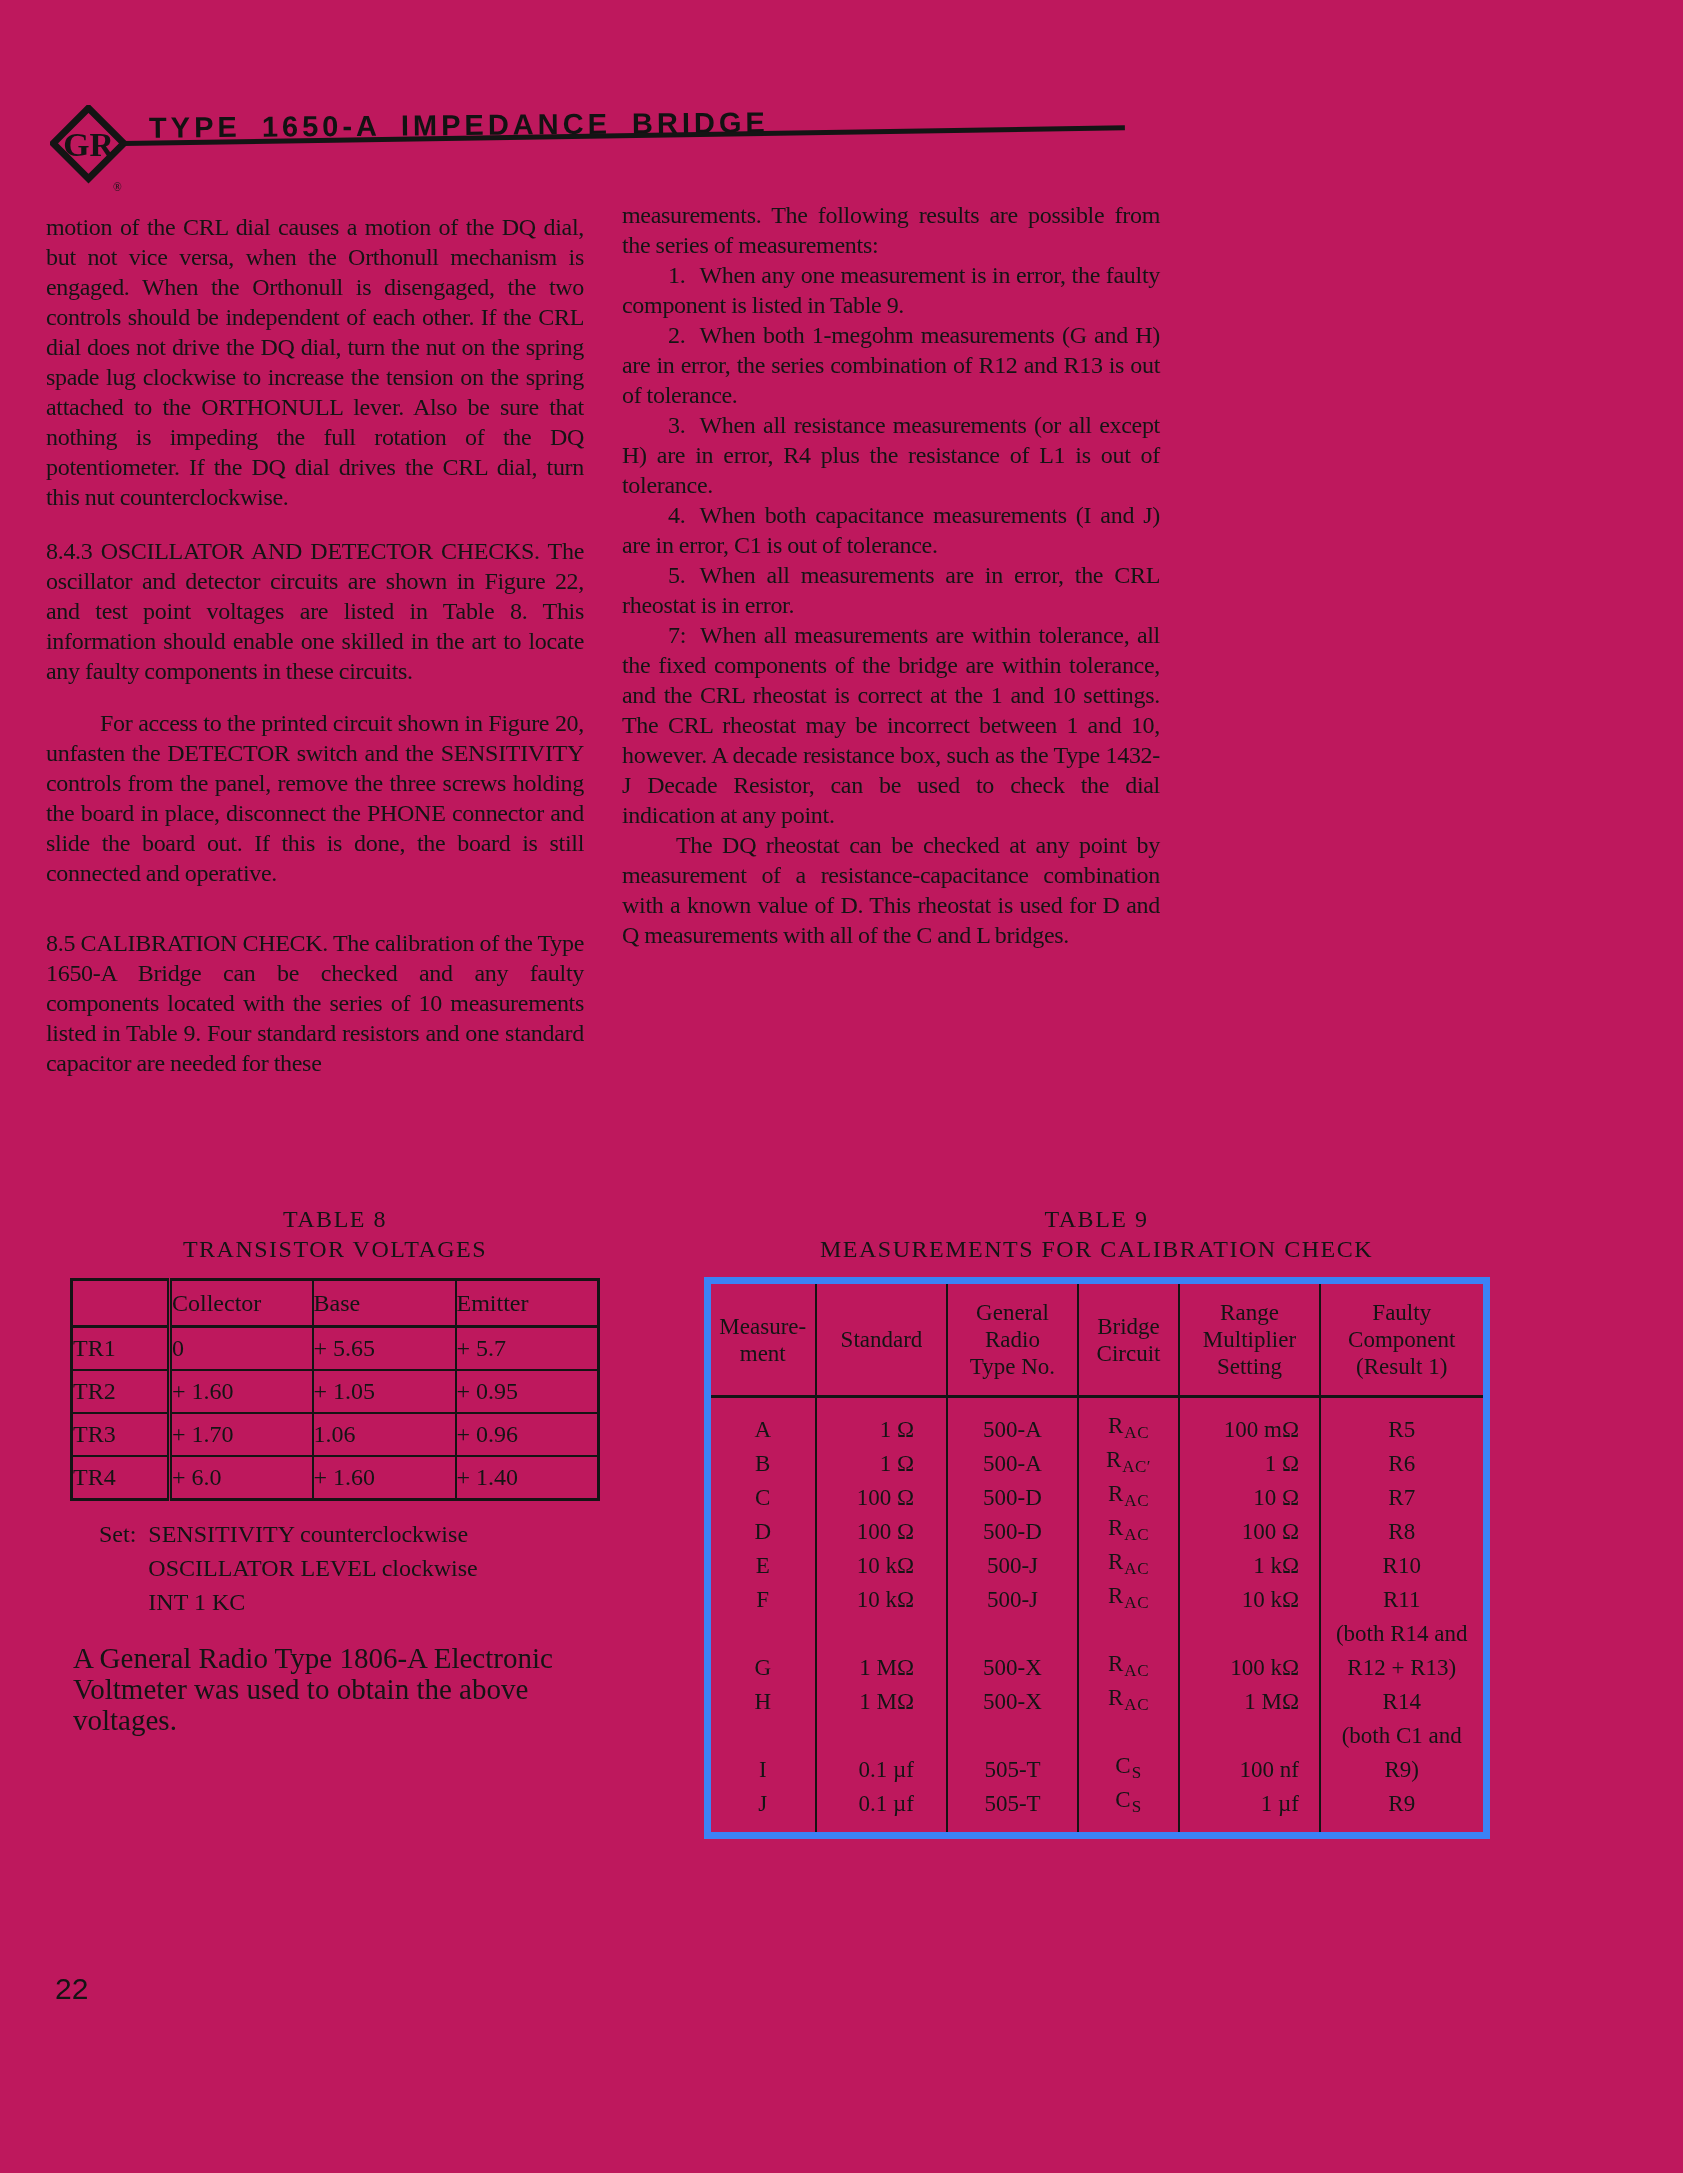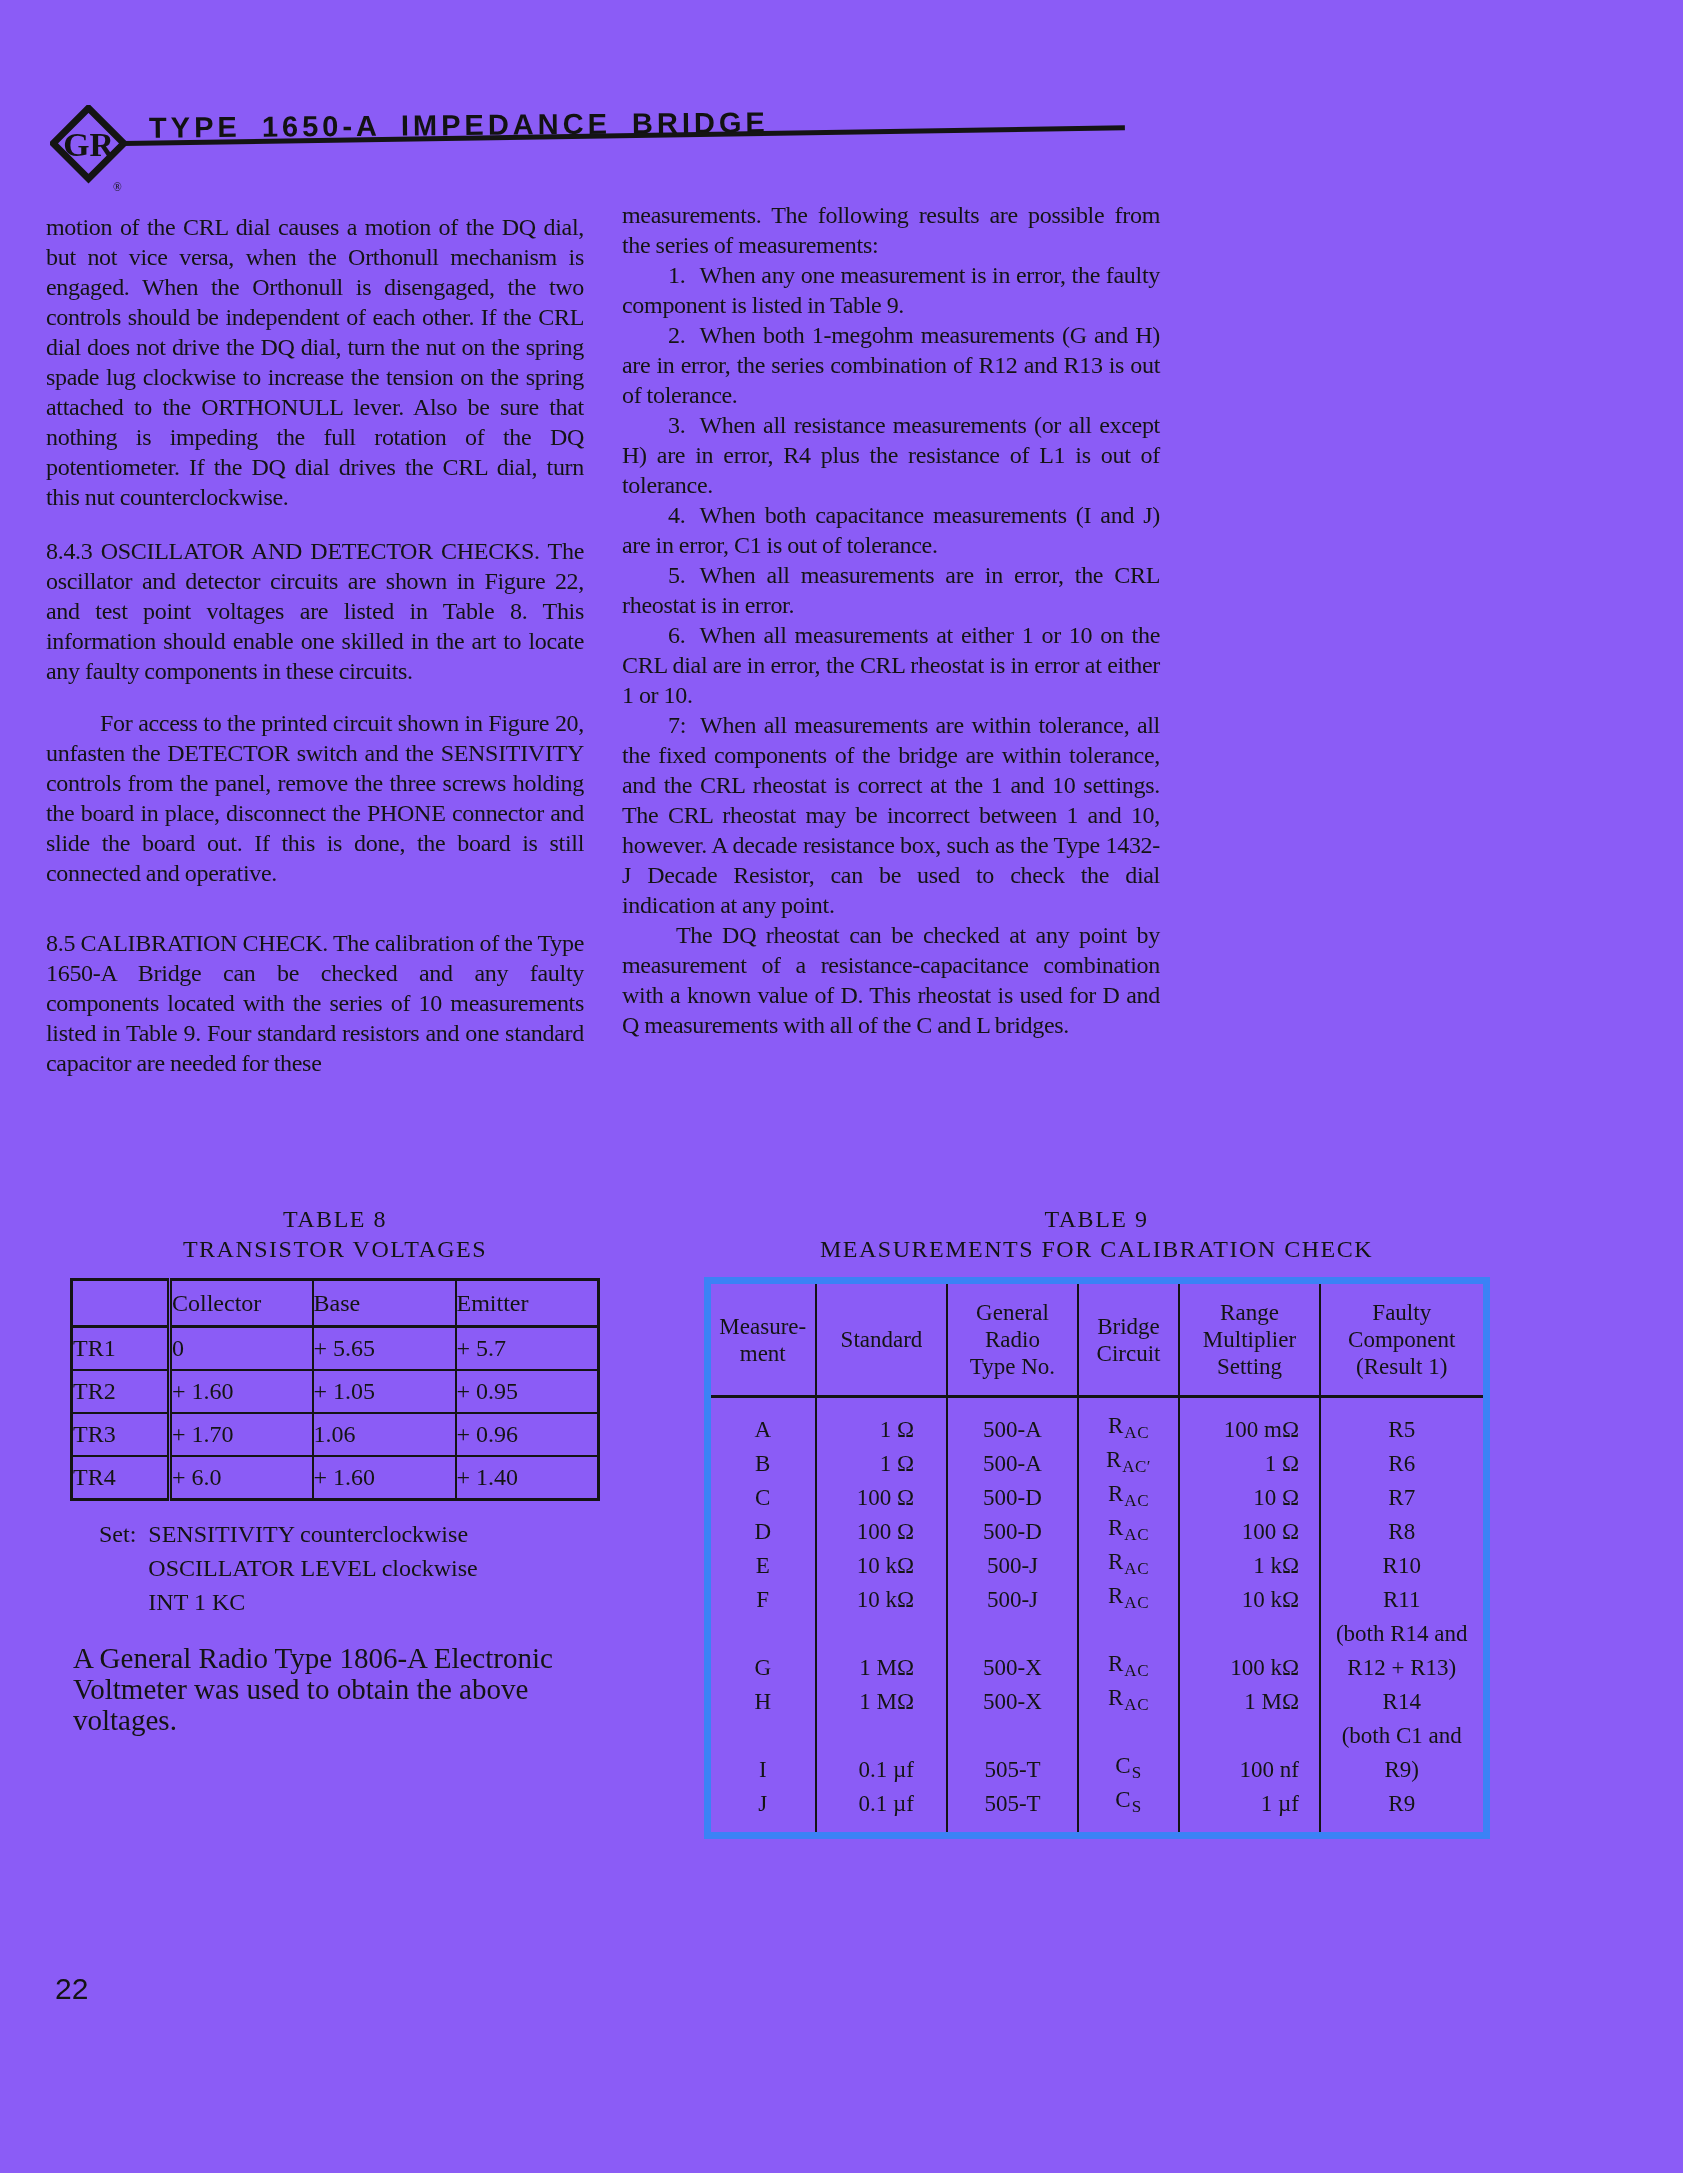--- a/index.html
+++ b/index.html
@@ -1,18 +1,18 @@
 <!DOCTYPE html>
 <html><head>
 <meta charset="utf-8">
 <style>
   html,body { margin:0; padding:0; background:#d9d9d4; }
   .page {
     position:relative; width:1683px; height:2173px; margin:0 auto;
-    background:#8b5cf6; color:#141414; overflow:hidden;
+    background:#be185d; color:#141414; overflow:hidden;
     font-family:"Liberation Serif", serif;
   }
 
   
   .hdr-logo { position:absolute; left:50px; top:105px; width:77px; height:89px; }
   .hdr-title {
     position:absolute; left:149px; top:109px;
     font-family:"Liberation Sans", sans-serif; font-weight:700;
     font-size:29px; letter-spacing:4px; word-spacing:9px; color:#121212;
     transform:rotate(-0.5deg); white-space:nowrap;
@@ -114,21 +114,20 @@
     <p><span>8.5 CALIBRATION CHECK.</span> <span>The calibration of the Type 1650-A Bridge can be checked and any faulty components located with the series of 10 measurements listed in Table 9. Four standard resistors and one standard capacitor are needed for these</span></p>
   </div>
 
   <div class="col col-right">
     <p>measurements. The following results are possible from the series of measurements:</p>
     <p class="num-item"><span class="marker">1.</span><span>When any one measurement is in error, the faulty component is listed in Table 9.</span></p>
     <p class="num-item"><span class="marker">2.</span><span>When both 1-megohm measurements (G and H) are in error, the series combination of R12 and R13 is out of tolerance.</span></p>
     <p class="num-item"><span class="marker">3.</span><span>When all resistance measurements (or all except H) are in error, R4 plus the resistance of L1 is out of tolerance.</span></p>
     <p class="num-item"><span class="marker">4.</span><span>When both capacitance measurements (I and J) are in error, C1 is out of tolerance.</span></p>
     <p class="num-item"><span class="marker">5.</span><span>When all measurements are in error, the CRL rheostat is in error.</span></p>
-    <p class="num-item"><span class="marker">6.</span><span>When all measurements at either 1 or 10 on the CRL dial are in error, the CRL rheostat is in error at either 1 or 10.</span></p>
     <p class="num-item"><span class="marker">7:</span><span>When all measurements are within tolerance, all the fixed components of the bridge are within tolerance, and the CRL rheostat is correct at the 1 and 10 settings. The CRL rheostat may be incorrect between 1 and 10, however. A decade resistance box, such as the Type 1432-J Decade Resistor, can be used to check the dial indication at any point.</span></p>
     <p class="indent1">The DQ rheostat can be checked at any point by measurement of a resistance-capacitance combination with a known value of D. This rheostat is used for D and Q measurements with all of the C and L bridges.</p>
   </div>
 
   <div class="t8-wrap">
     <div class="t-title">TABLE 8</div>
     <div class="t-title">TRANSISTOR VOLTAGES</div>
     <table>
       <thead>
         <tr>

